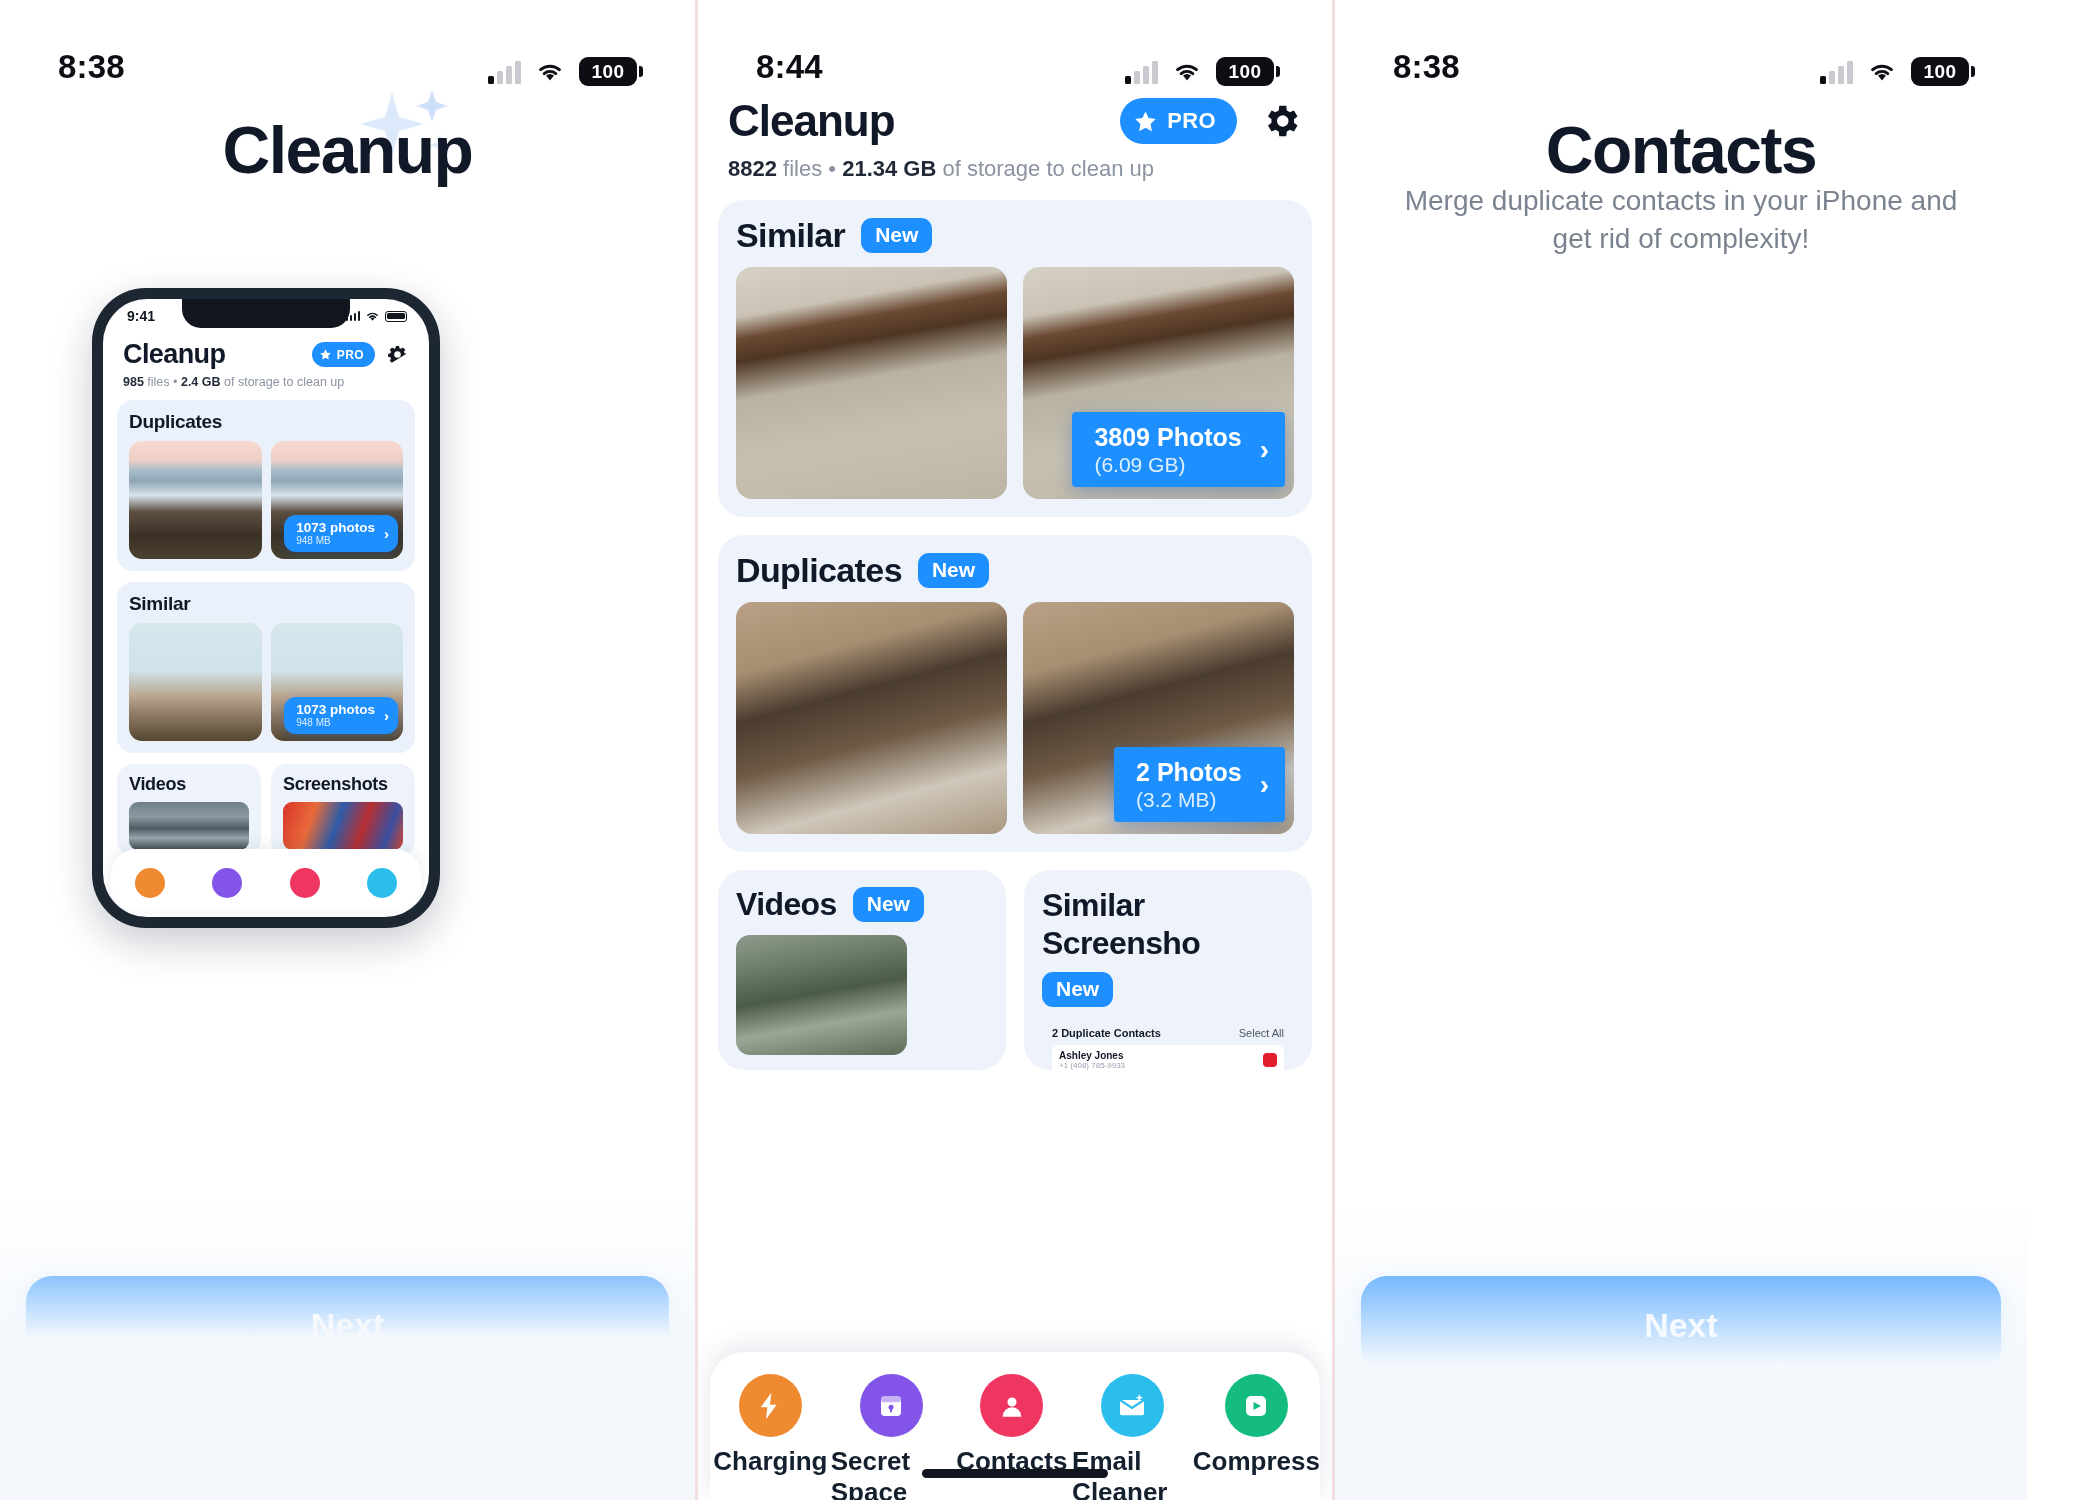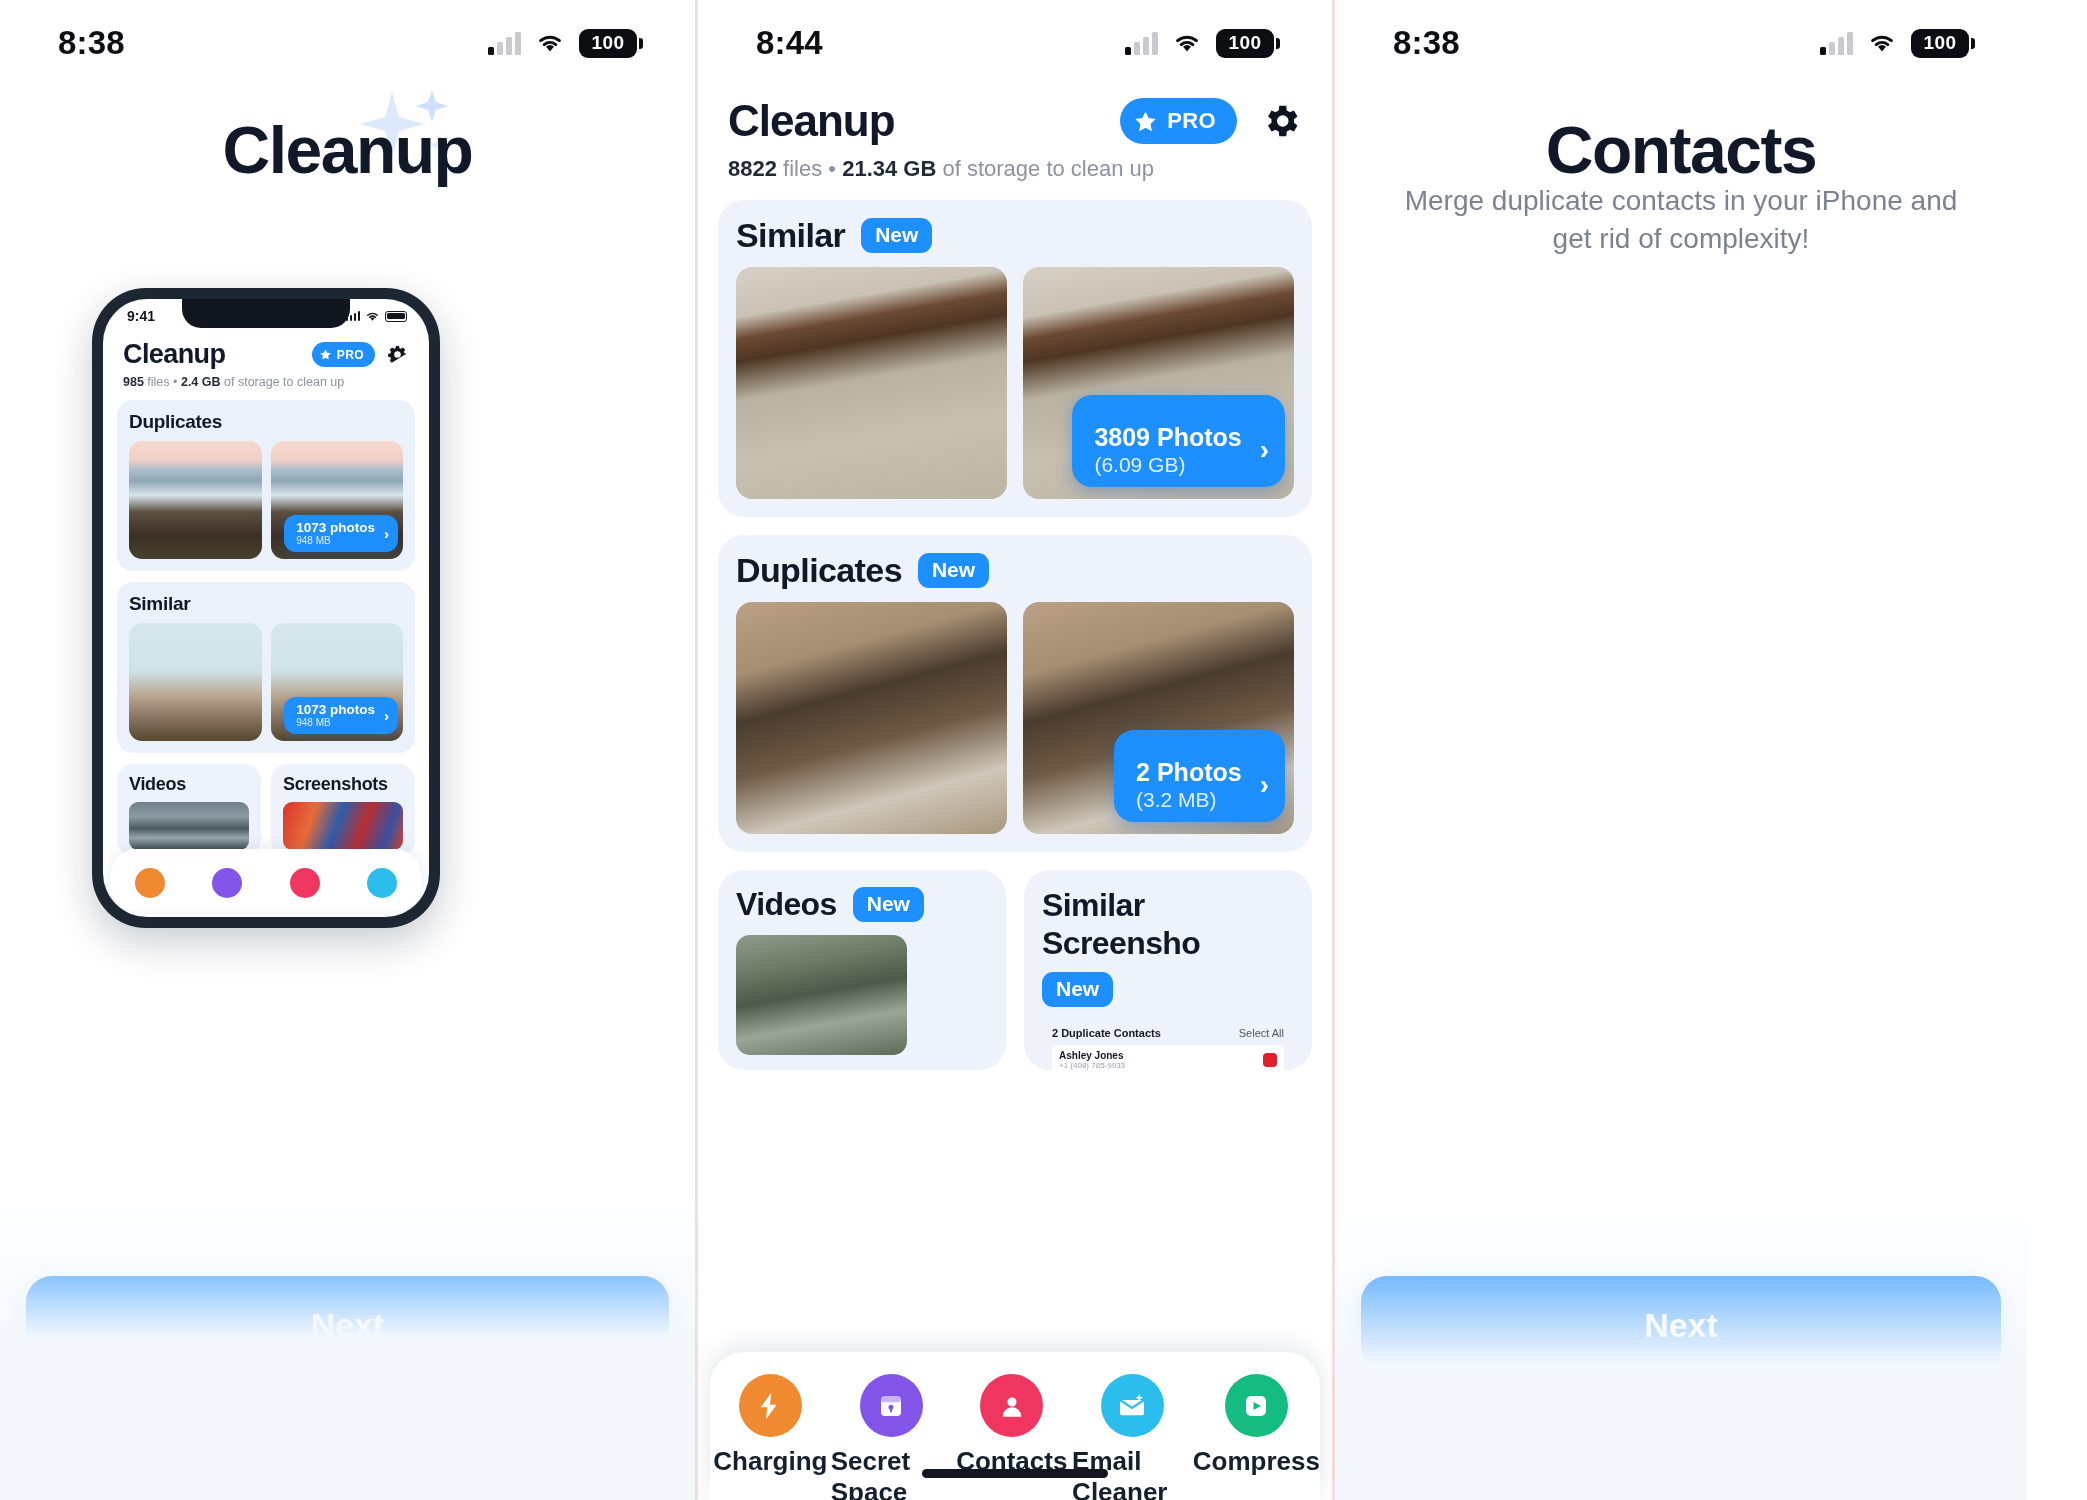--- a/index.html
+++ b/index.html
@@ -20,21 +20,21 @@
     background: #ffffff;
   }
   .panel.p1 { width: 695px; }
   .panel.p2 { width: 640px; border-left: 3px solid #f3dede; border-right: 3px solid #f3dede; }
   .panel.p3 { width: 692px; }
 
   
   .statusbar {
     position: absolute; top: 0; left: 0; right: 0;
     height: 86px;
-    display: flex; align-items: center; justify-content: space-between;
+    display: flex; align-items: flex-end; justify-content: space-between;
     padding: 0 58px;
     z-index: 40;
   }
   .sb-time { font-size: 33px; font-weight: 700; color: #0d0d14; letter-spacing: .2px; }
   .sb-right { display: flex; align-items: center; gap: 14px; }
   .cell { display: flex; align-items: flex-end; gap: 3px; height: 24px; }
   .cell i { display: block; width: 6px; background: #0d0d14; border-radius: 1.5px; }
   .cell i:nth-child(1) { height: 8px; background: #0d0d14; }
   .cell i:nth-child(2) { height: 13px; background: #c9c9cf; }
   .cell i:nth-child(3) { height: 18px; background: #c9c9cf; }
@@ -168,21 +168,21 @@
   }
   .p2 .bc-head { display: flex; align-items: center; gap: 16px; margin-bottom: 12px; }
   .p2 .bc-title { font-size: 34px; font-weight: 800; color: #111827; letter-spacing: -.6px; }
   .newpill {
     background: #1e8fff; color: #fff; border-radius: 11px;
     font-size: 21px; font-weight: 600; padding: 5px 14px 6px 14px;
   }
   .p2 .bc-thumbs { display: flex; gap: 16px; }
   .p2 .bc-thumb { flex: 1; height: 232px; border-radius: 16px; overflow: hidden; position: relative; }
   .p2 .count-badge {
-    right: 9px; bottom: 12px; border-radius: 20px; padding: 28px 16px 10px 22px; gap: 18px;
+    right: 9px; bottom: 12px; border-radius: 4px; padding: 11px 16px 10px 22px; gap: 18px;
     box-shadow: 0 5px 18px rgba(20,90,190,.35);
   }
   .p2 .cb-text .n { font-size: 25px; line-height: 29px; font-weight: 700; }
   .p2 .cb-text .s { font-size: 21px; line-height: 25px; }
   .p2 .chev { font-size: 28px; }
 
   .p2 .bottom-row { display: flex; gap: 18px; margin: 18px 20px 0 20px; }
   .p2 .bot-card { flex: 1; background: #eef3fb; border-radius: 26px; padding: 16px 18px 0 18px; overflow: hidden; height: 200px; }
   .p2 .bot-card .bc-title { font-size: 32px; }
 

